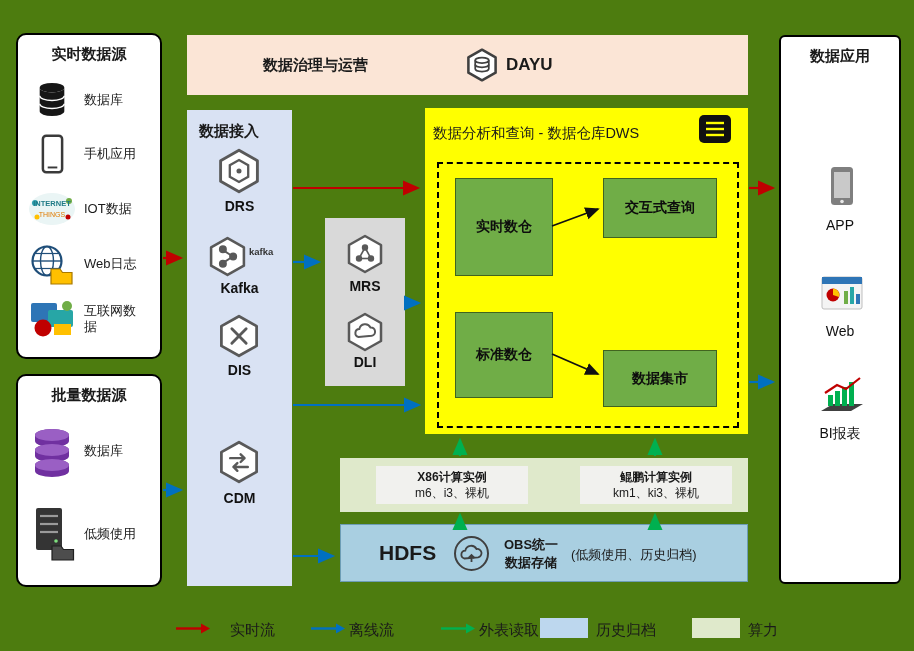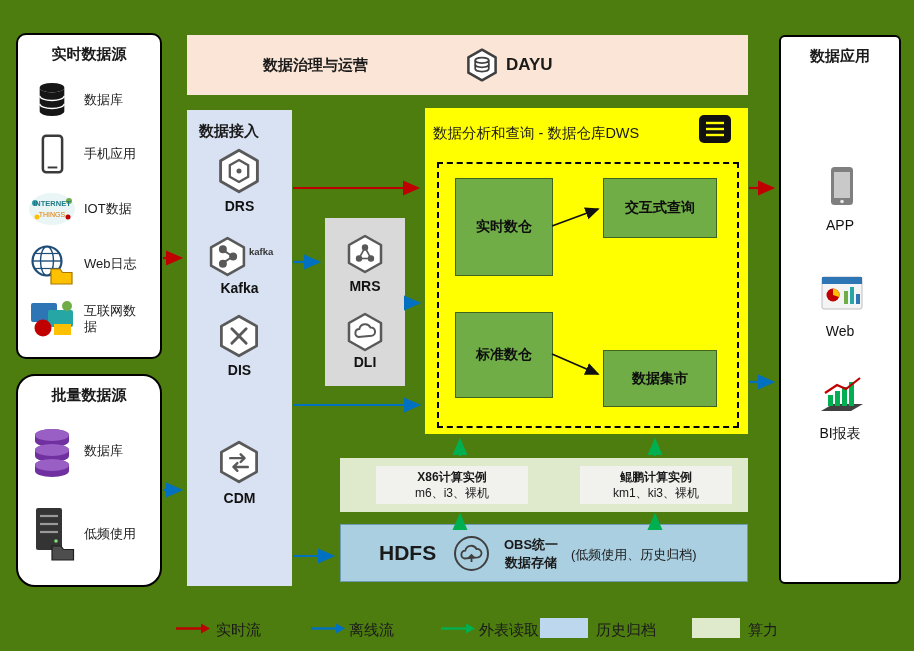--- a/index.html
+++ b/index.html
@@ -97,21 +97,21 @@
           <rect x="19" y="11" width="25" height="17" rx="2" fill="#27a6a6"></rect>
           <circle cx="14" cy="29" r="8.5" fill="#c00000"></circle>
           <rect x="25" y="25" width="17" height="11" fill="#ffc000"></rect>
           <circle cx="38" cy="7" r="5" fill="#70ad47"></circle>
         </svg>
       </span>
       <span class="lb">互联网数据</span>
     </div>
   </div>
 
-  <div class="abs panel" style="left:16px;top:374px;width:146px;height:213px;border-radius:19px;">
+  <div class="abs panel" style="left:16px;top:374px;width:146px;height:213px;">
     <div class="panel-title">批量数据源</div>
 
     <div class="row" style="top:42px;height:66px;">
       <span class="ic">
         <svg width="46" height="56" viewBox="0 0 46 56">
           <path d="M6 12 a17 6 0 0 1 34 0 v6 a17 6 0 0 1 -34 0 z" fill="#7030a0"></path>
           <ellipse cx="23" cy="12" rx="17" ry="6" fill="#9a5fc4"></ellipse>
           <path d="M6 27 a17 6 0 0 1 34 0 v6 a17 6 0 0 1 -34 0 z" fill="#7030a0"></path>
           <ellipse cx="23" cy="27" rx="17" ry="6" fill="#9a5fc4"></ellipse>
           <path d="M6 42 a17 6 0 0 1 34 0 v6 a17 6 0 0 1 -34 0 z" fill="#7030a0"></path>
@@ -324,21 +324,21 @@
     <g stroke="#111" stroke-width="1.8">
       <line x1="552" y1="226" x2="598" y2="209" marker-end="url(#mk)"></line>
       <line x1="552" y1="354" x2="598" y2="374" marker-end="url(#mk)"></line>
     </g>
   </svg>
 
   <svg class="abs" style="left:176px;top:622px;" width="34" height="13">
     <line x1="0" y1="6.5" x2="25" y2="6.5" stroke="#c00000" stroke-width="2.4"></line>
       <path d="M25 1.5 L34 6.5 L25 11.5 Z" fill="#c00000"></path>
   </svg>
-  <span class="legend-label" style="left:216px;">实时流</span>
+  <span class="legend-label" style="left:230px;">实时流</span>
 
   <svg class="abs" style="left:311px;top:622px;" width="34" height="13">
     <line x1="0" y1="6.5" x2="25" y2="6.5" stroke="#0070c0" stroke-width="2.4"></line>
       <path d="M25 1.5 L34 6.5 L25 11.5 Z" fill="#0070c0"></path>
   </svg>
   <span class="legend-label" style="left:349px;">离线流</span>
 
   <svg class="abs" style="left:441px;top:622px;" width="34" height="13">
     <line x1="0" y1="6.5" x2="25" y2="6.5" stroke="#00b050" stroke-width="2.4"></line>
       <path d="M25 1.5 L34 6.5 L25 11.5 Z" fill="#00b050"></path>

